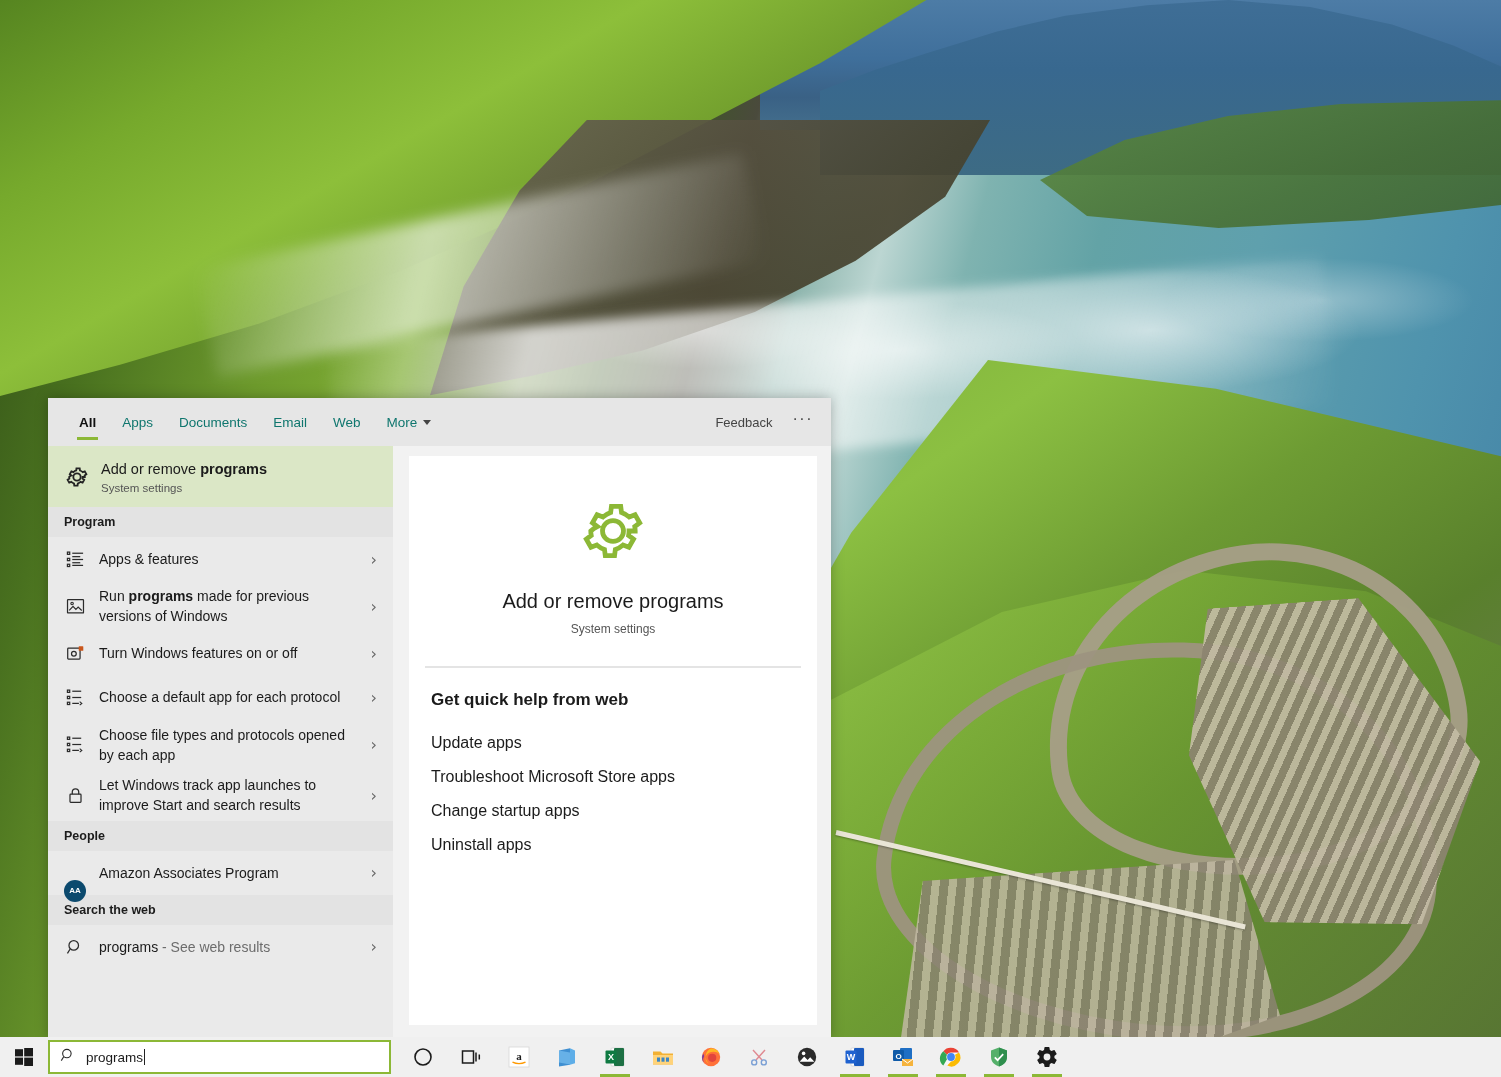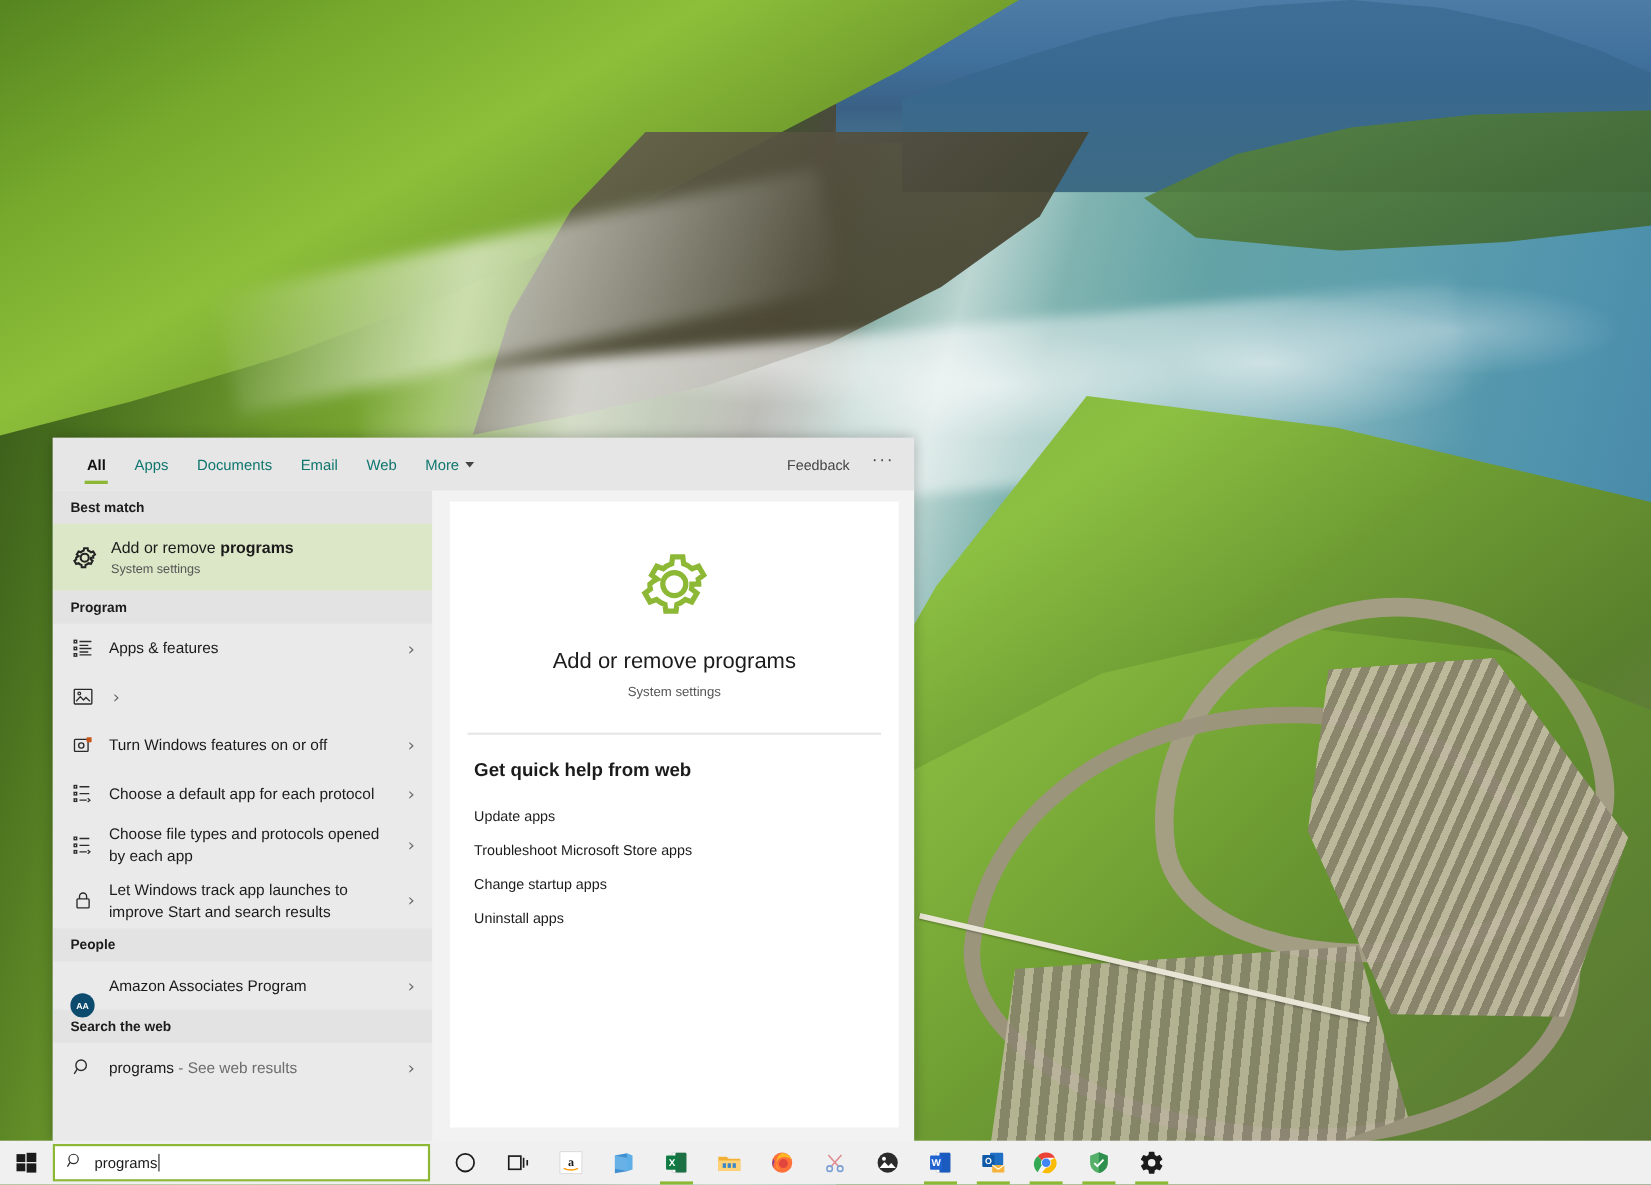--- a/index.html
+++ b/index.html
@@ -298,21 +298,21 @@
   #quick-help {
     padding: 22px 0 10px 22px;
   }
   #quick-help-title {
     font-size: 17px;
     font-weight: 700;
     color: #1b1b1b;
     margin-bottom: 16px;
   }
   .help-link {
-    font-size: 13px;
+    font-size: 16px;
     color: #1b1b1b;
     padding: 8px 0;
     cursor: default;
   }
 
   
   #taskbar {
     position: absolute;
     left: 0; bottom: 0;
     width: 1501px;
@@ -417,21 +417,20 @@
       <div id="header-right">
         <div id="feedback-btn">Feedback</div>
         <div id="more-dots">···</div>
       </div>
     </div>
 
     <div id="flyout-body">
 
       <div id="results-col">
 
-        <div class="section-head">Best match</div>
 
         <div class="result-row best">
           <span class="row-icon">
             <svg width="26" height="26" viewBox="0 0 24 24" fill="none" stroke="#232323" stroke-width="1.7">
               <path d="M12 8.6a3.4 3.4 0 100 6.8 3.4 3.4 0 000-6.8z"></path>
               <path d="M19.2 12c0-.5-.05-1-.14-1.45l1.6-1.2-1.5-2.6-1.9.7a7.3 7.3 0 00-2.5-1.45L14.5 4h-3l-.26 1.99a7.3 7.3 0 00-2.5 1.46l-1.9-.7-1.5 2.6 1.6 1.2A7.6 7.6 0 004.8 12c0 .5.05 1 .14 1.45l-1.6 1.2 1.5 2.6 1.9-.7a7.3 7.3 0 002.5 1.45L9.5 20h3l.26-1.99a7.3 7.3 0 002.5-1.46l1.9.7 1.5-2.6-1.6-1.2c.1-.46.14-.95.14-1.45z"></path>
             </svg>
           </span>
           <span class="row-text">
             <span class="row-title"><span>Add or remove </span><b>programs</b></span>
@@ -461,20 +460,23 @@
         </div>
 
         <div class="result-row">
           <span class="row-icon">
             <svg width="19" height="19" viewBox="0 0 20 20" fill="none" stroke="#2b2b2b" stroke-width="1.3">
               <rect x="1.6" y="2.8" width="16.8" height="14" rx="0.6"></rect>
               <path d="M3.4 14.2l4-4.4 3 3.2 2.4-2.4 3.8 3.6" stroke-width="1.2"></path>
               <circle cx="6.4" cy="6.8" r="1.3" stroke-width="1.2"></circle>
             </svg>
           </span>
+          <span class="row-text">
+            <span class="row-title"><span>Run </span><b>programs</b><span> made for previous versions of Windows</span></span>
+          </span>
           <span class="chev">›</span>
         </div>
 
         <div class="result-row">
           <span class="row-icon">
             <svg width="19" height="19" viewBox="0 0 20 20" fill="none" stroke="#2b2b2b" stroke-width="1.3">
               <rect x="1.8" y="4.4" width="13" height="11.5" rx="0.8"></rect>
               <circle cx="8.3" cy="10.2" r="2.5"></circle>
               <rect x="13.4" y="2.3" width="4.8" height="4.8" rx="0.6" fill="#c9561b" stroke="none"></rect>
             </svg>

